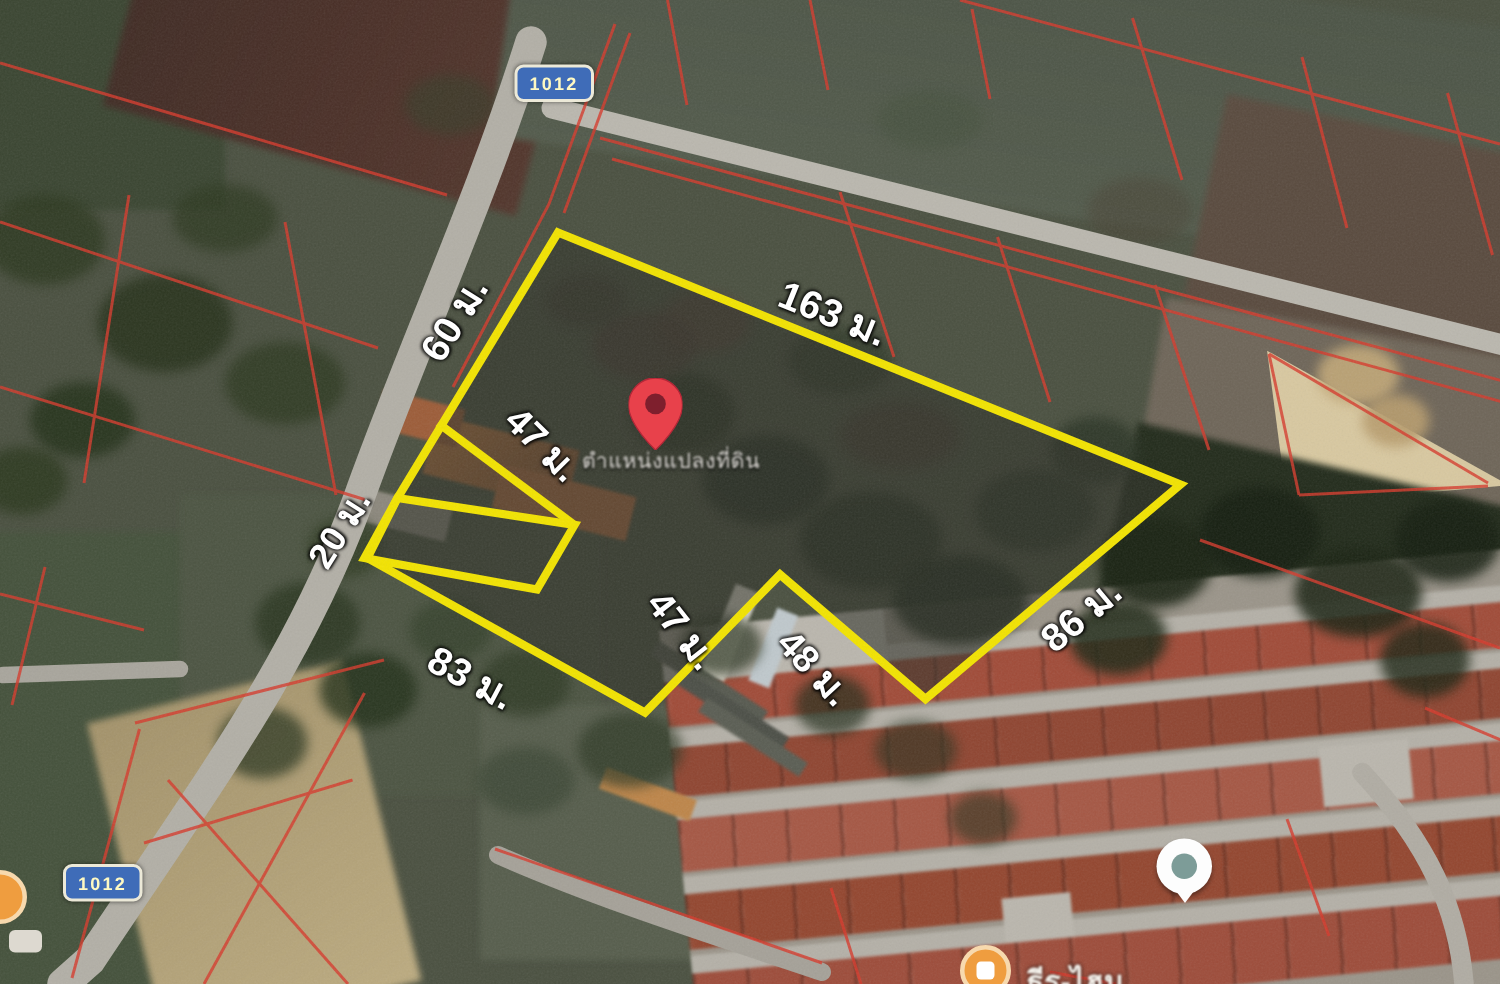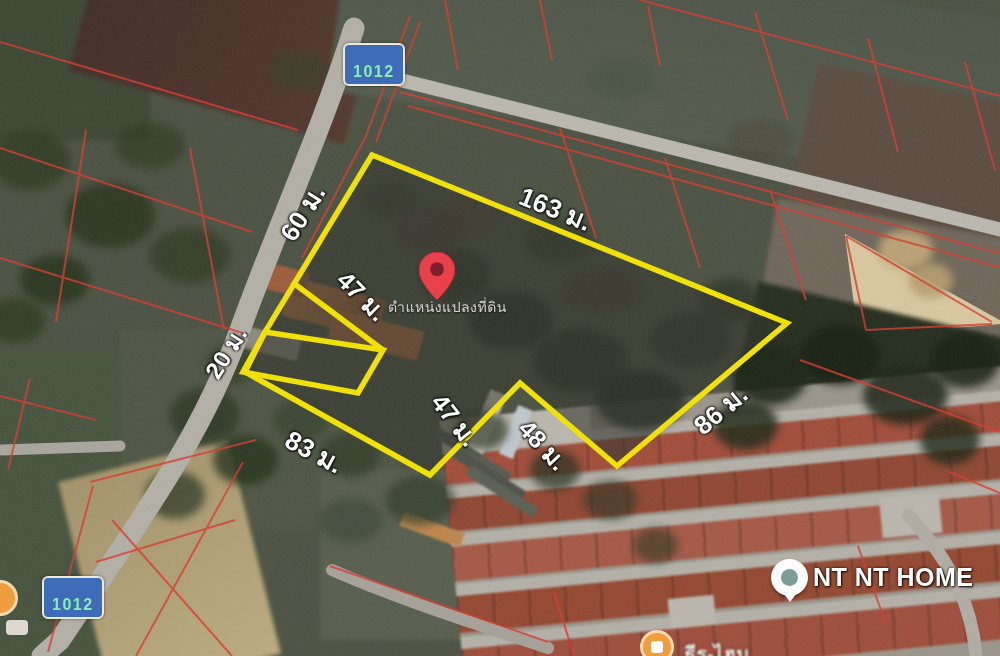--- a/index.html
+++ b/index.html
@@ -31,22 +31,22 @@
       background-image:repeating-linear-gradient(92deg,rgba(50,18,10,.4) 0 2px,rgba(255,255,255,.08) 2px 3px,rgba(0,0,0,0) 3px 36px);}
   .e-patch{background:#bab6ad;}
   
   .bld{filter:blur(1px);}
   
   .blob{border-radius:50%;filter:blur(4px);}
   
   svg.lay{left:0;top:0;}
   .dim{color:#fff;font-weight:700;font-size:26px;white-space:nowrap;
        text-shadow:0 0 3px rgba(0,0,0,.95),1px 1px 2px rgba(0,0,0,.85),-1px -1px 2px rgba(0,0,0,.6);}
-  .badge{background:var(--route_badge_fill,#3f6cb8);color:#86efac;font-weight:700;font-size:16px;
-       line-height:1;padding:19px 8px 4px;border:2px solid #ece9d8;border-radius:6px;
+  .badge{background:var(--route_badge_fill,#3f6cb8);color:#fef9c3;font-weight:700;font-size:12px;
+       line-height:1;padding:5px 8px 4px;border:2px solid #ece9d8;border-radius:6px;
        letter-spacing:1.5px;box-shadow:0 0 3px rgba(0,0,0,.5);filter:blur(.4px);}
   .pin-label{color:#e8e4e0;font-size:14px;letter-spacing:.5px;opacity:.9;
        text-shadow:0 1px 2px rgba(0,0,0,.9);filter:blur(.6px);white-space:nowrap;}
   .poi-circle{border-radius:50%;}
   .nt-label{color:#fdfdfd;font-weight:700;font-size:25px;letter-spacing:.5px;
        text-shadow:0 0 3px rgba(0,0,0,.9),1px 1px 2px rgba(0,0,0,.8);white-space:nowrap;filter:blur(.4px);}
   .shop-label{color:#f2efe9;font-weight:700;font-size:20px;
        text-shadow:0 0 3px rgba(0,0,0,.9);white-space:nowrap;filter:blur(.8px);}
 </style>
 </head>
@@ -215,21 +215,20 @@
     <circle cx="12" cy="11.5" r="4.6" fill="#7e1f2d"></circle>
   </svg>
   <div class="pin-label" style="left:388px;top:296px;">ตำแหน่งแปลงที่ดิน</div>
 
   <div class="badge" style="left:343px;top:43px;">1012</div>
   <div class="badge" style="left:42px;top:576px;">1012</div>
 
   <div class="poi-circle" style="left:771px;top:559px;width:37px;height:37px;background:#fdfdfd;box-shadow:0 2px 3px rgba(0,0,0,.4);"></div>
   <div class="poi-circle" style="left:781px;top:569px;width:17px;height:17px;background:#7d9c98;"></div>
   <div style="left:784px;top:594px;width:0;height:0;border-left:6px solid transparent;border-right:6px solid transparent;border-top:8px solid #fdfdfd;"></div>
-  <div class="nt-label" style="left:813px;top:563px;">NT NT HOME</div>
 
   <div class="poi-circle" style="left:640px;top:630px;width:34px;height:34px;background:#ef9d3f;border:3px solid #f7d9ae;"></div>
   <div style="left:651px;top:641px;width:12px;height:12px;border-radius:3px;background:#fff;"></div>
   <div class="shop-label" style="left:684px;top:638px;">ธีร-ไฮม</div>
 
   <div class="poi-circle" style="left:-18px;top:580px;width:36px;height:36px;background:#ef9d3f;border:3px solid #f7d9ae;"></div>
   <div style="left:6px;top:620px;width:22px;height:15px;border-radius:4px;background:#ddd9d0;"></div>
 
 </div>
 

